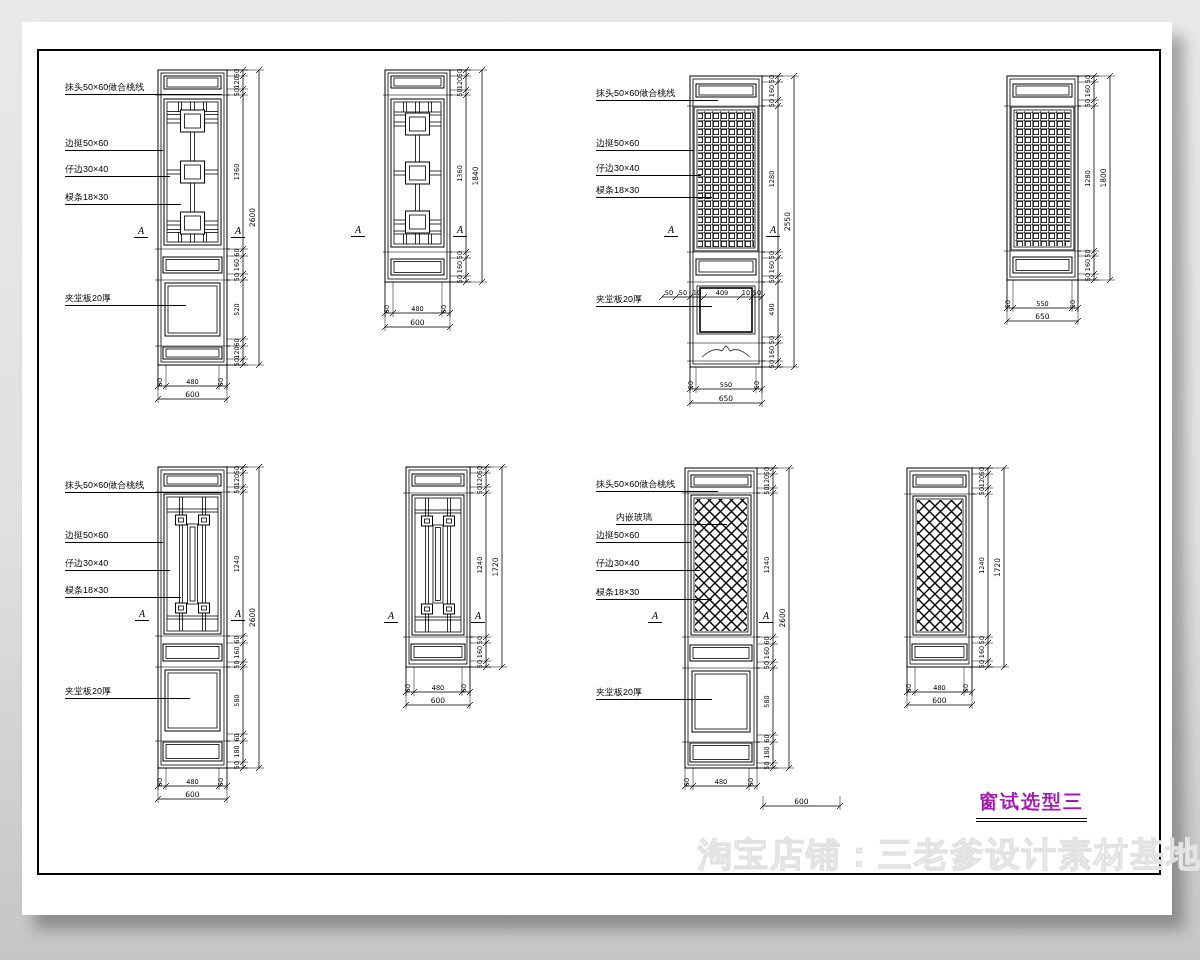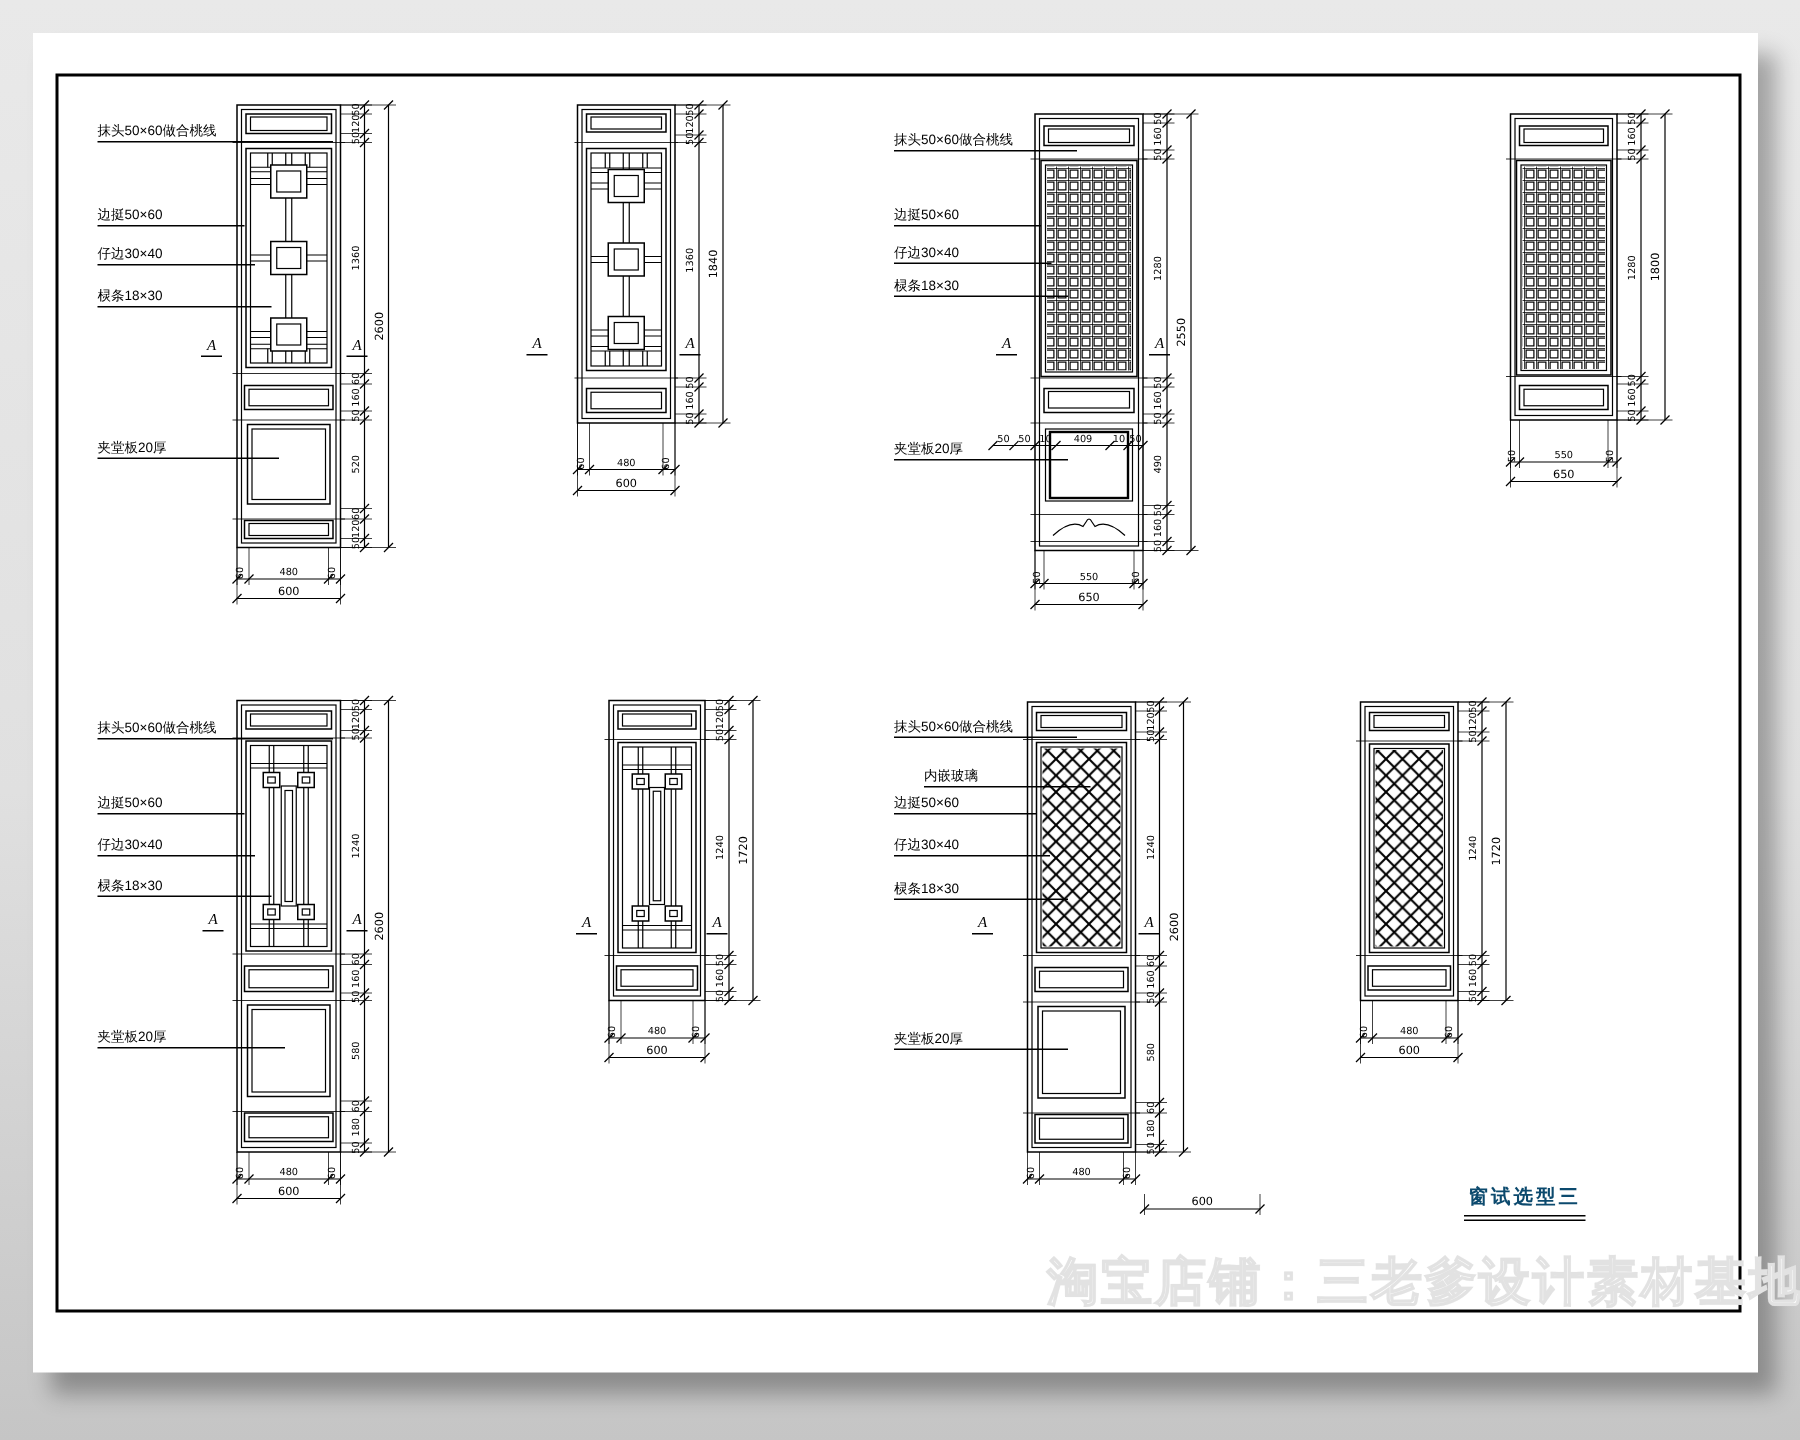--- a/index.html
+++ b/index.html
@@ -29,21 +29,21 @@
     position:absolute;font-size:9px;line-height:11px;color:#000;
     border-bottom:1px solid #000;padding-bottom:1px;white-space:nowrap;
   }
   .amark{
     position:absolute;width:14px;text-align:center;
     font:italic 10px "Liberation Serif",serif;color:#000;
     border-bottom:1px solid #000;padding-bottom:1px;
   }
   .sheet-title{
     position:absolute;left:976px;top:789px;
-    font-size:13px;font-weight:bold;letter-spacing:2px;color:#0c4a6e;
+    font-size:19px;font-weight:bold;letter-spacing:2px;color:#a21caf;
     border-bottom:1px solid #000;padding:0 3px 3px 3px;
   }
   .sheet-title::after{
     content:"";position:absolute;left:0;right:0;bottom:-4px;border-bottom:1px solid #000;
   }
   .watermark{
     position:absolute;left:698px;top:832px;white-space:nowrap;
     font-size:34px;font-weight:bold;letter-spacing:2px;
     color:#ffffff;-webkit-text-stroke:1px #e2e2e2;text-shadow:0 0 1px #dcdcdc;
     z-index:5;

